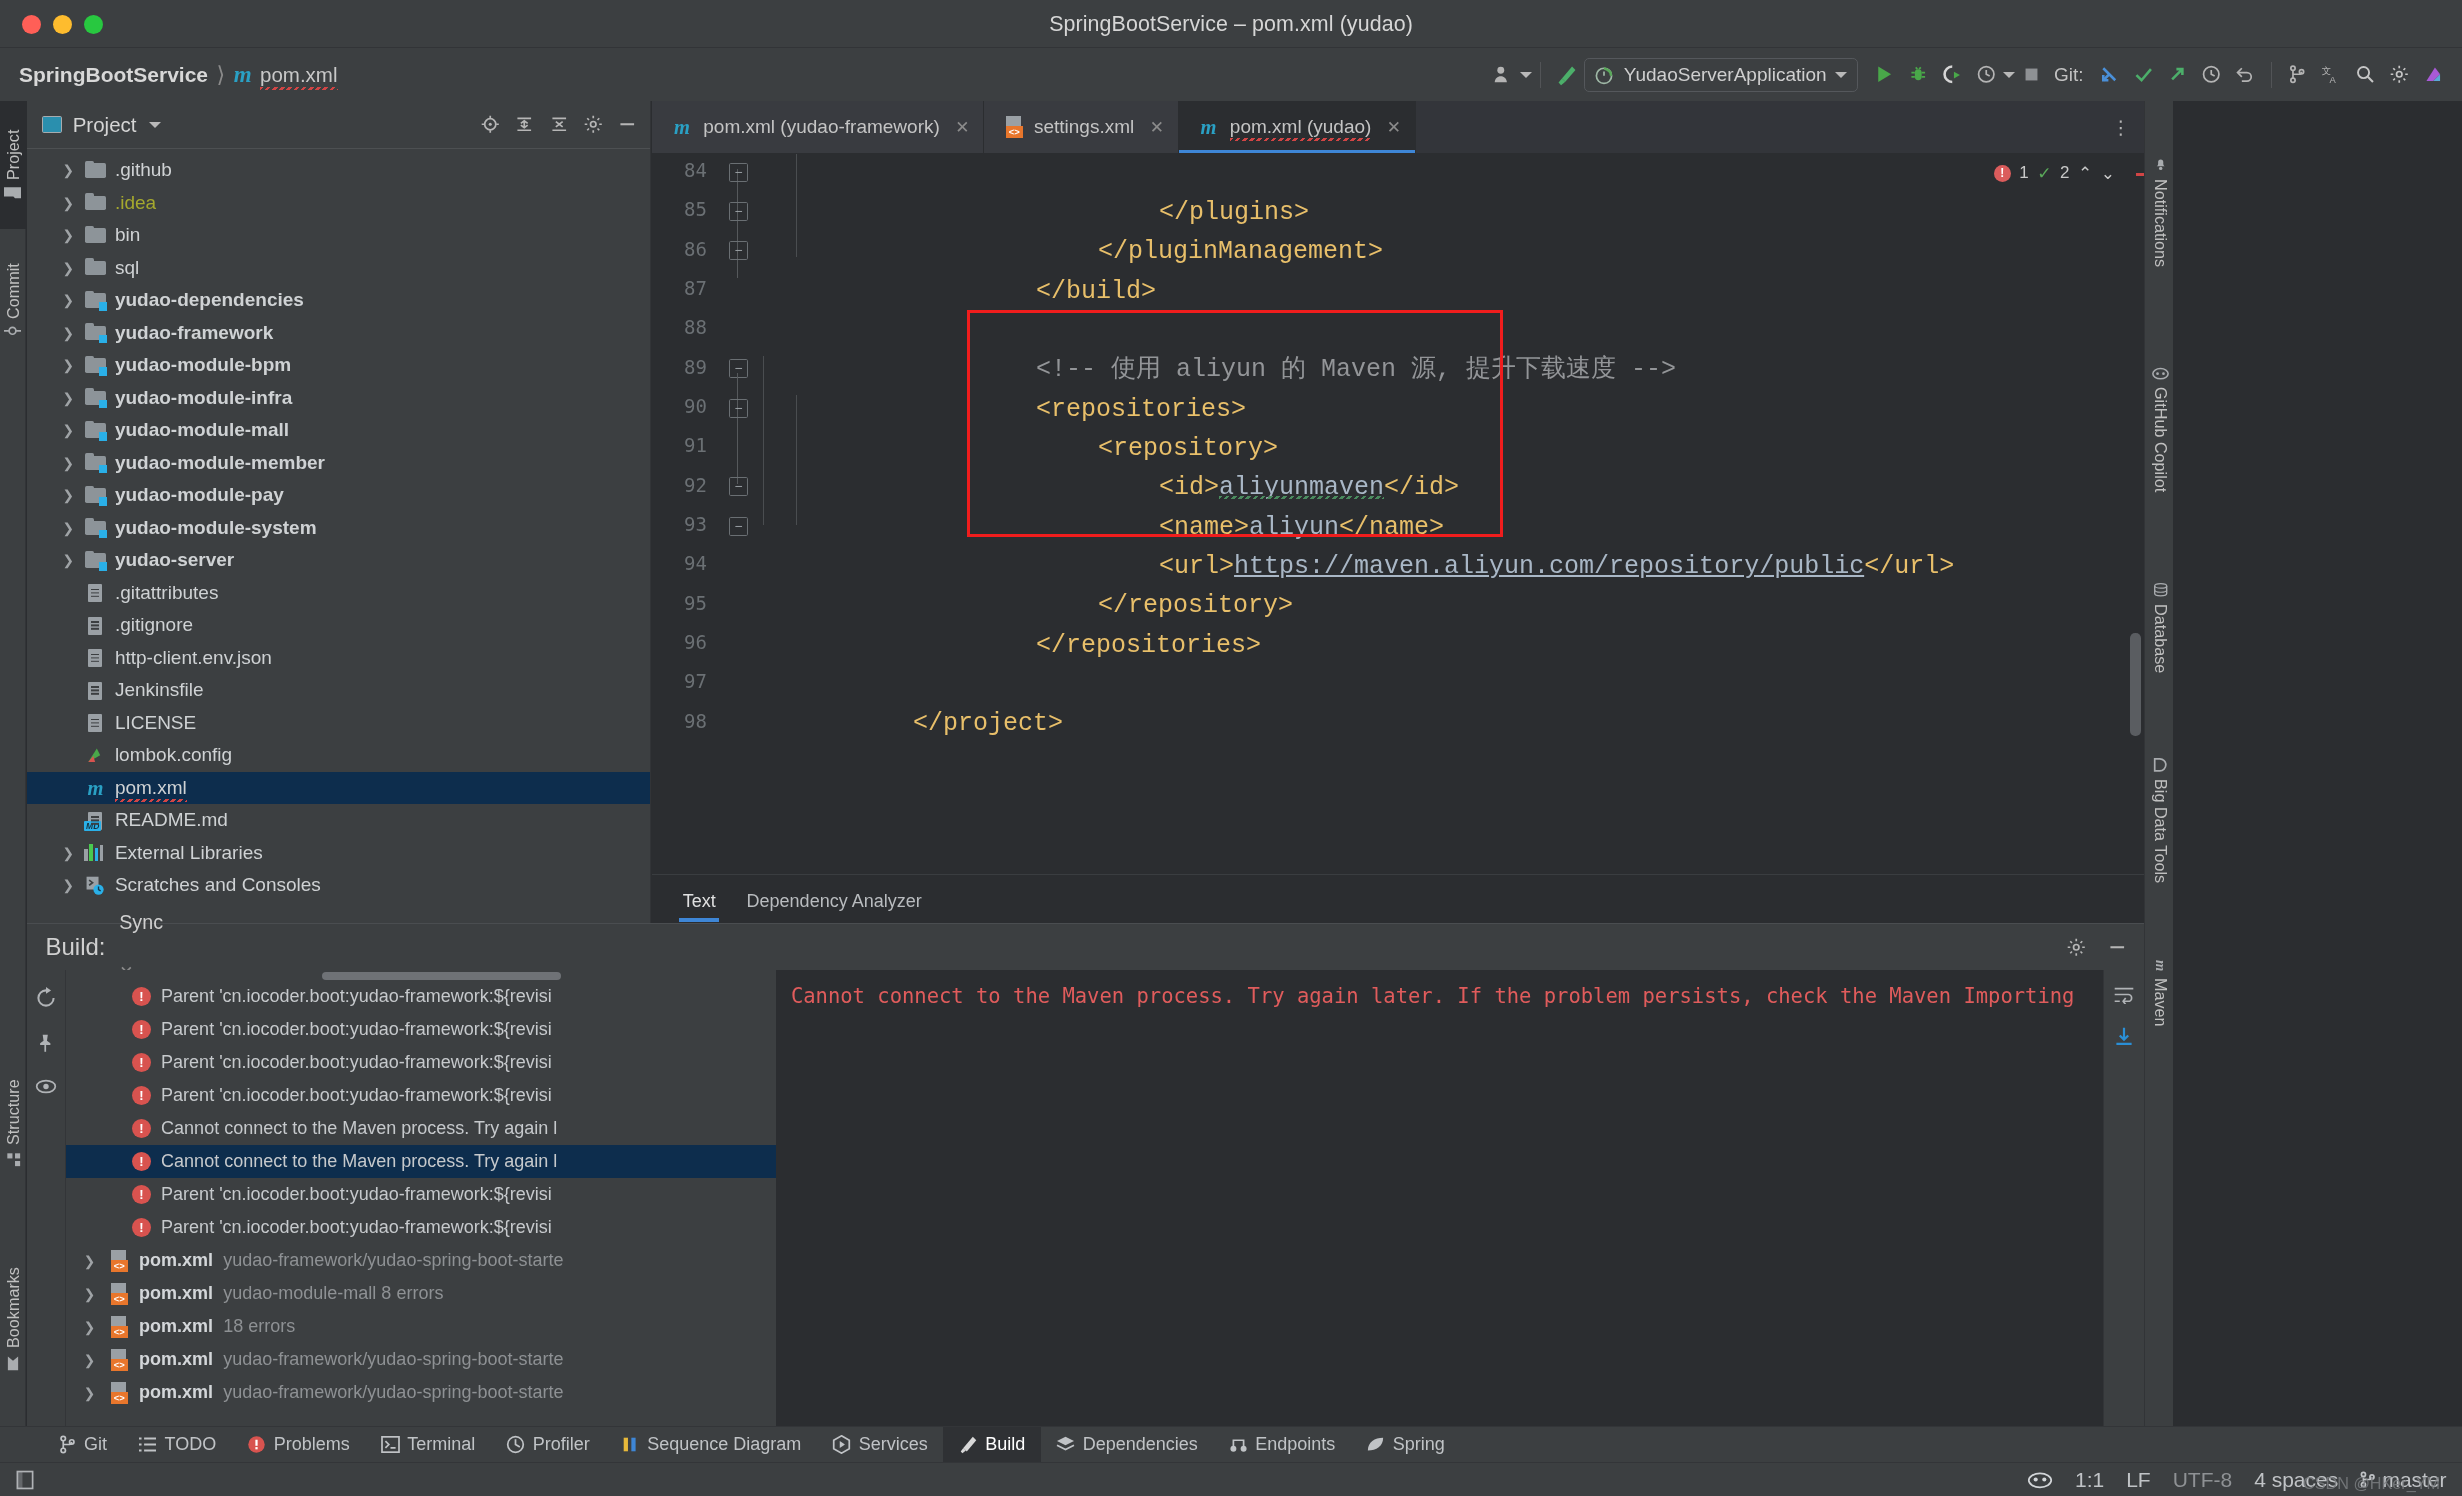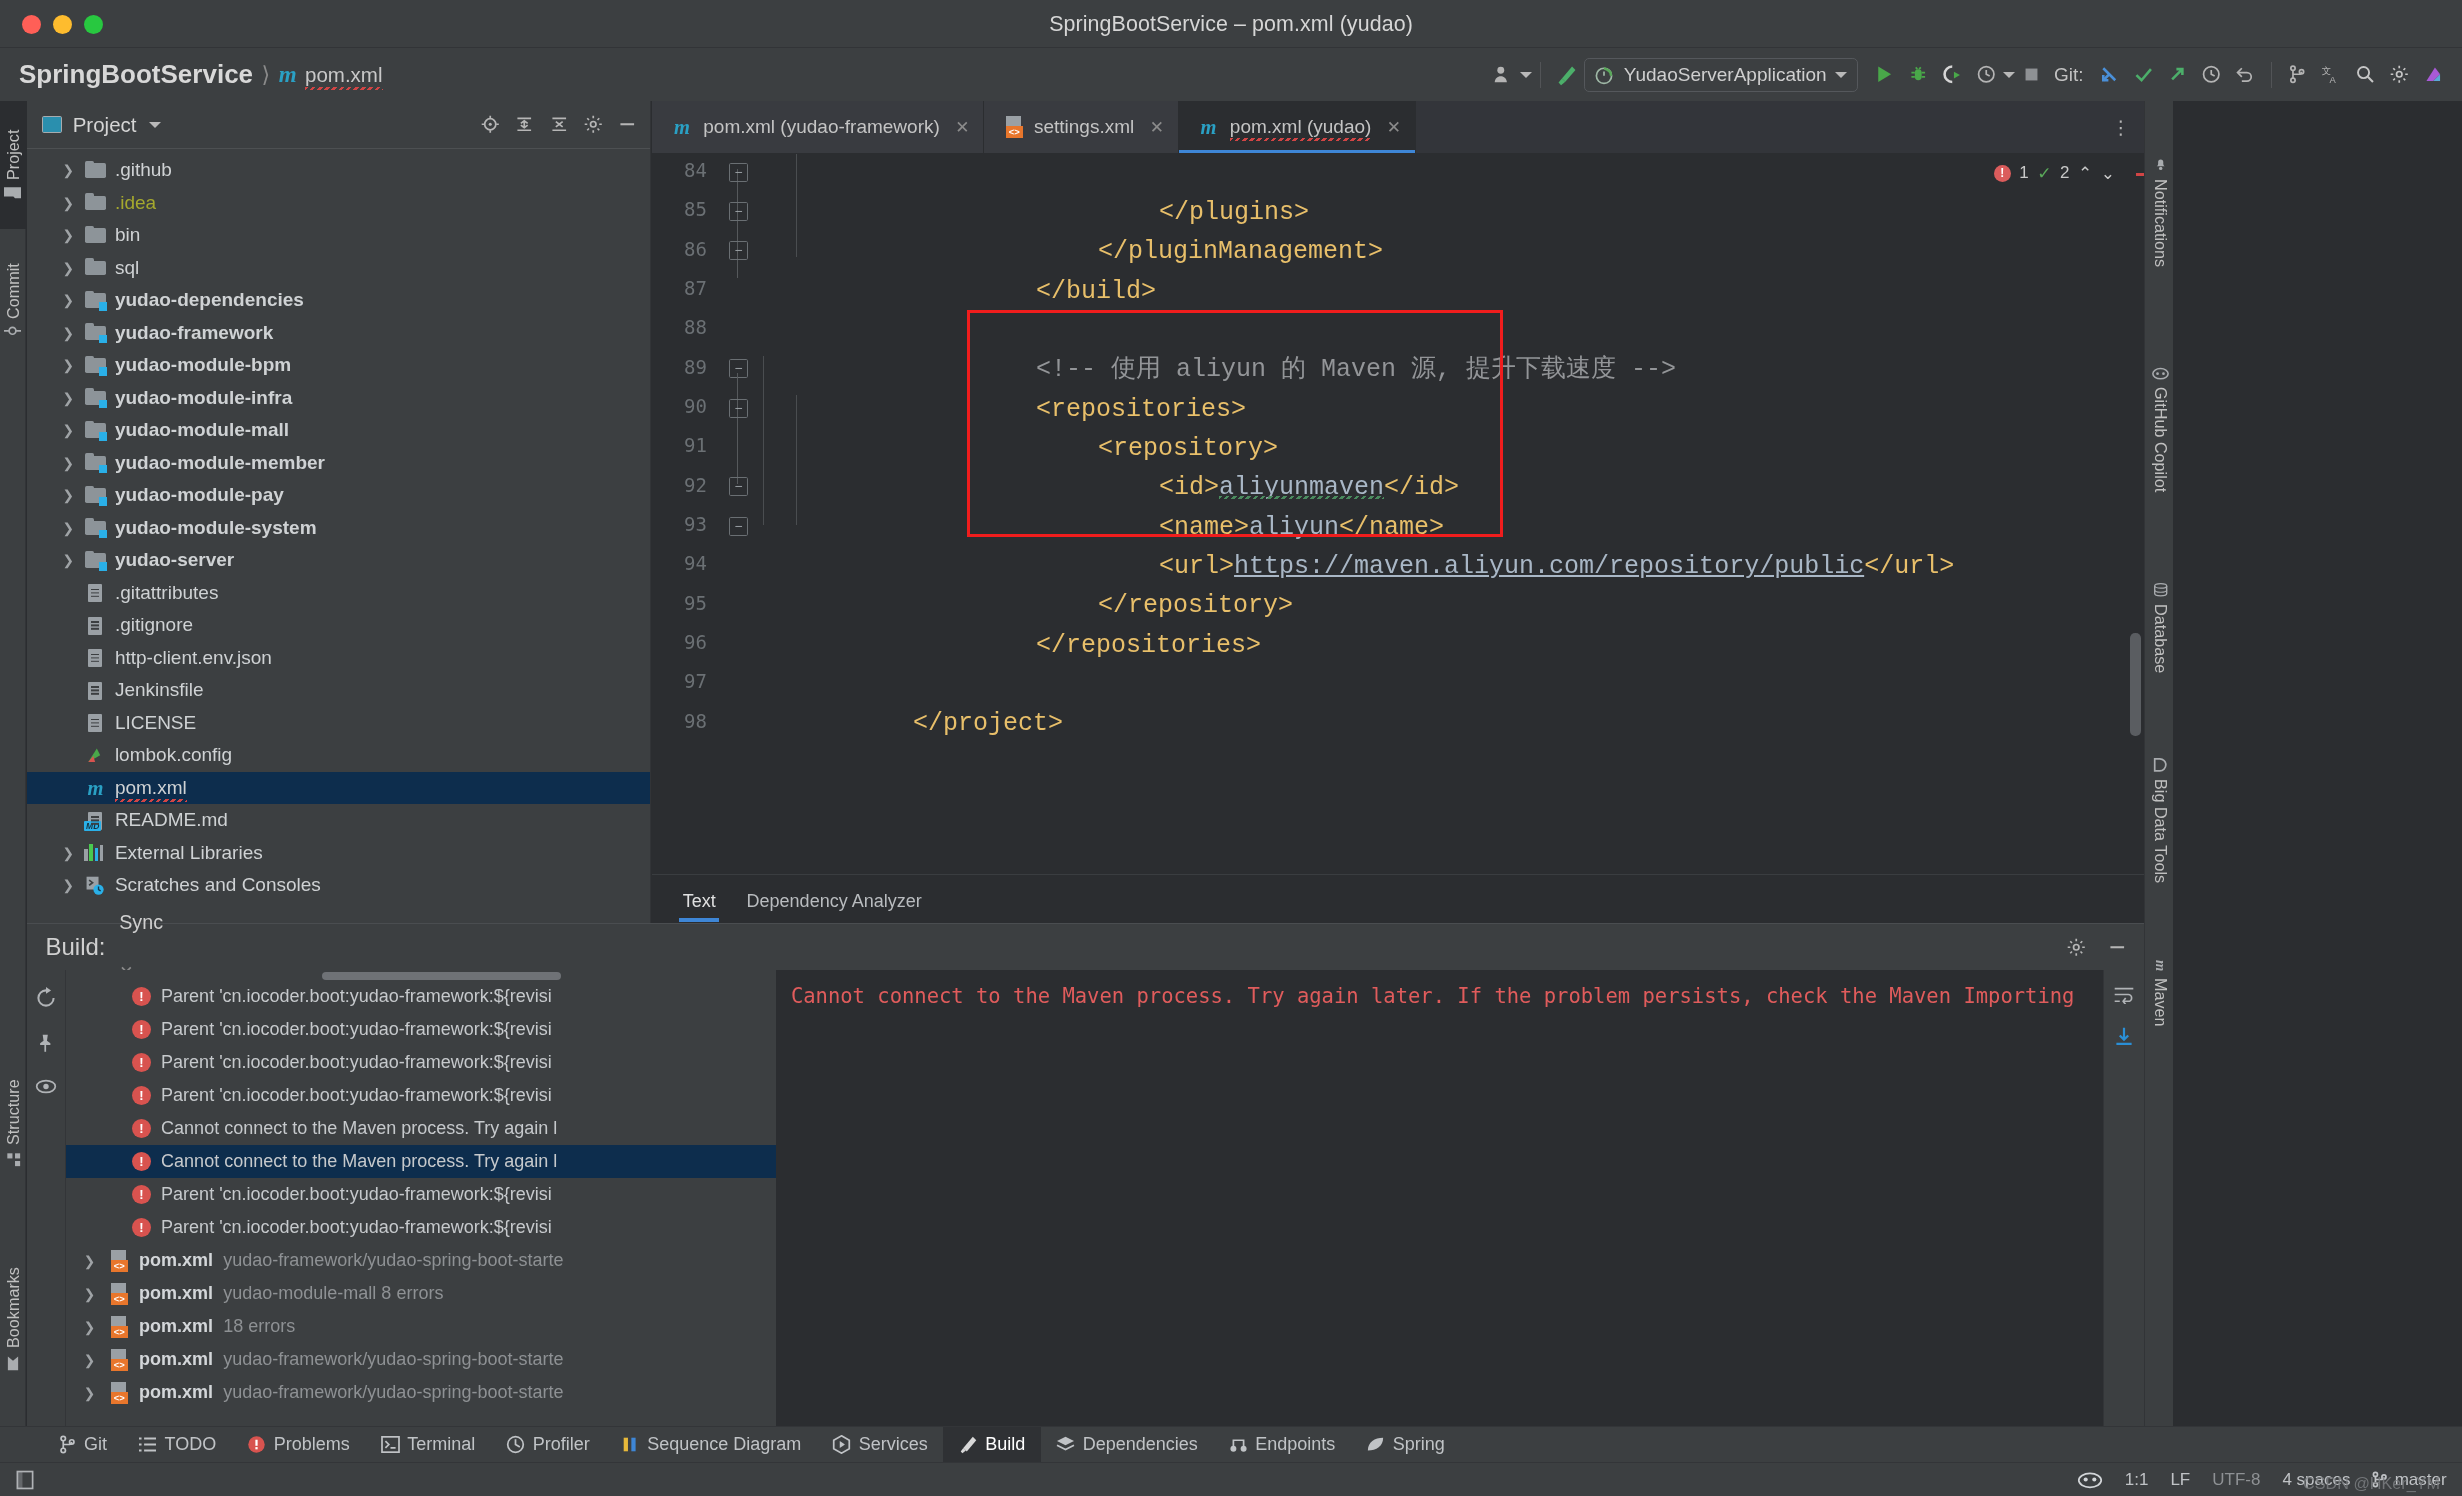--- a/index.html
+++ b/index.html
@@ -25,21 +25,21 @@
     position:absolute; left:0; top:12px; width:2462px; text-align:center;
     font-size:21.4px; color:#d6d6d6; letter-spacing:0.1px;
   }
 
   
   .navbar {
     position:absolute; left:0; top:48px; width:2462px; height:53px;
     background:#3c3f41; display:flex; align-items:center;
   }
   .breadcrumb { display:flex; align-items:center; padding-left:19px; gap:8.5px; }
-  .bc-proj { font-size:26px; font-weight:bold; color:#d8d8d8; }
+  .bc-proj { font-size:21px; font-weight:bold; color:#d8d8d8; }
   .bc-sep { font-size:22px; color:#8a8a8a; font-weight:300; }
   .bc-mvn { font-size:23px; font-style:italic; font-weight:bold; color:#2aa0c4; font-family:"Liberation Serif",serif;}
   .bc-file { font-size:20.5px; color:#c8c8c8; position:relative; }
   .bc-file::after {
     content:""; position:absolute; left:0; right:0; bottom:-3.4px; height:3.4px;
     background: repeating-linear-gradient(135deg,#d14545 0 2.6px,transparent 2.6px 5.1px);
   }
   .nav-right { margin-left:auto; display:flex; align-items:center; gap:0; padding-right:12px; }
   .tb-btn {
     display:flex; align-items:center; justify-content:center;
@@ -272,21 +272,21 @@
   }
   .tw.active { background:#2f3134; color:#ffffff; }
 
   
   .statusbar {
     position:absolute; left:0; bottom:0; width:2462px; height:34px;
     background:#3c3f41; display:flex; align-items:center;
     border-top:0.9px solid #333538;
   }
   .sb-left { padding-left:13.7px; color:#b0b3b6; font-size:17px; display:flex; align-items:center;}
-  .sb-right { margin-left:auto; display:flex; align-items:center; gap:22px; padding-right:15.4px; font-size:17px; color:#c0c3c6;}
+  .sb-right { margin-left:auto; display:flex; align-items:center; gap:22px; padding-right:15.4px; font-size:21px; color:#c0c3c6;}
   .sb-dim { color:#8e9194; }
   .watermark {
     position:absolute; right:22px; bottom:3.4px; font-size:16.2px; color:#7b7e81; opacity:.85;
   }
   svg { display:block; }
 </style>
 </head>
 <body>
 
 <div id="app">

